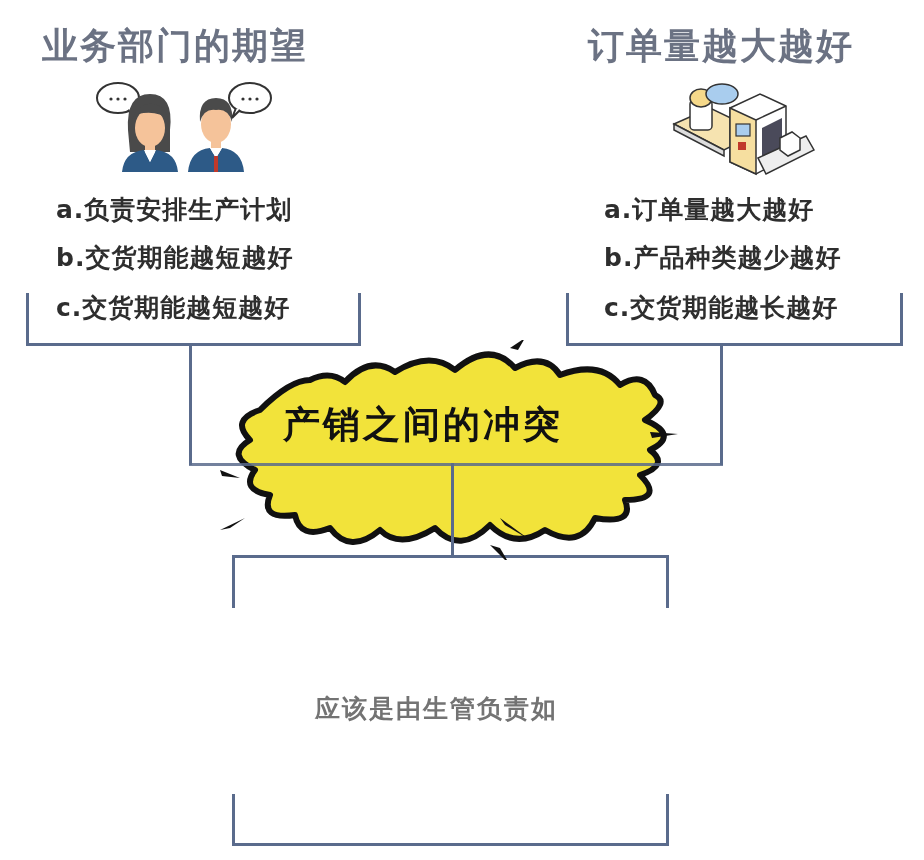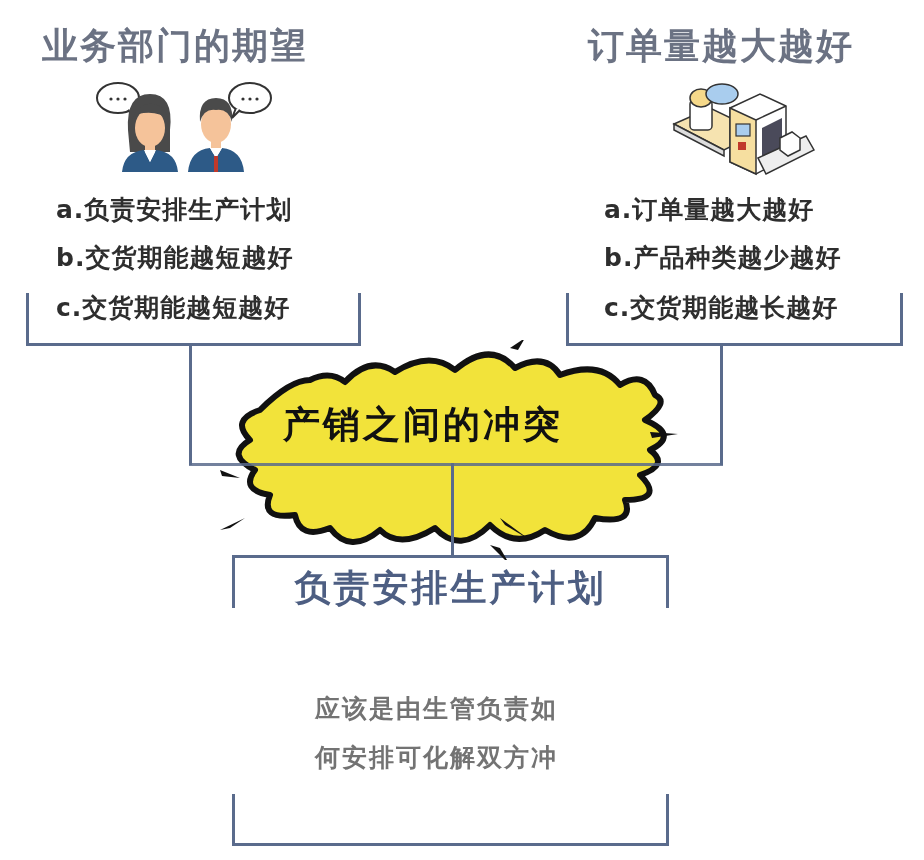--- a/index.html
+++ b/index.html
@@ -96,23 +96,21 @@
 </svg>
 <div class="abs burst-text" style="left:283px;top:400px;z-index:4;text-align:center;">产销之间的冲突</div>
 
 <div class="line" style="left:451px;top:463px;width:3px;height:95px;z-index:3;"></div>
 
 <div class="line" style="left:232px;top:555px;width:437px;height:3px;"></div>
 <div class="line" style="left:232px;top:555px;width:3px;height:53px;"></div>
 <div class="line" style="left:666px;top:555px;width:3px;height:53px;"></div>
 
 <div class="abs plan-title" style="left:232px;top:566px;width:437px;">
-  <div>负责安排生产计划</div>
 </div>
 
 <div class="abs desc" style="left:315px;top:684px;">
   <div>应该是由生管负责如</div>
-  <div>何安排可化解双方冲</div>
 </div>
 
 <div class="line" style="left:232px;top:794px;width:3px;height:52px;"></div>
 <div class="line" style="left:666px;top:794px;width:3px;height:52px;"></div>
 <div class="line" style="left:232px;top:843px;width:437px;height:3px;"></div>
 
 </body></html>

